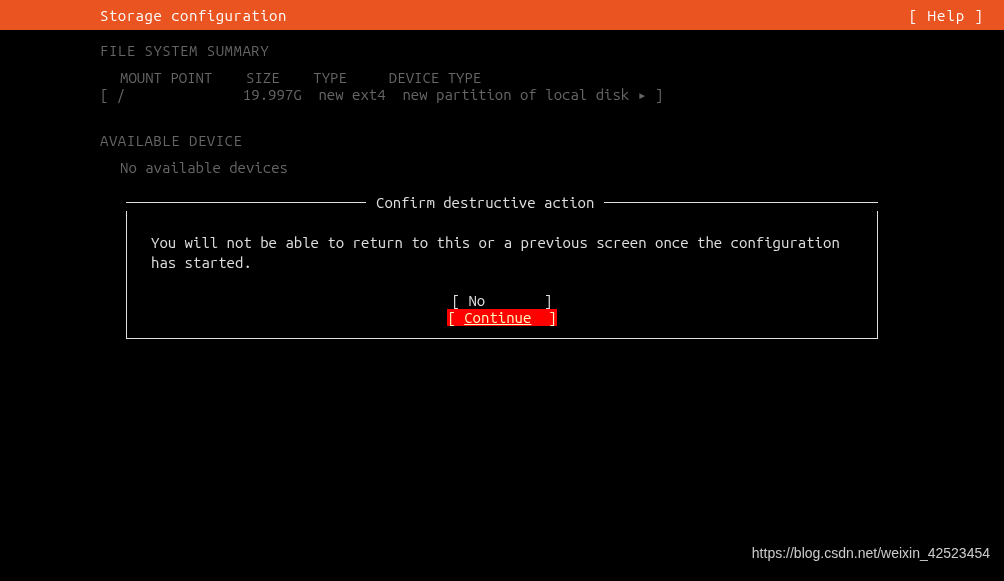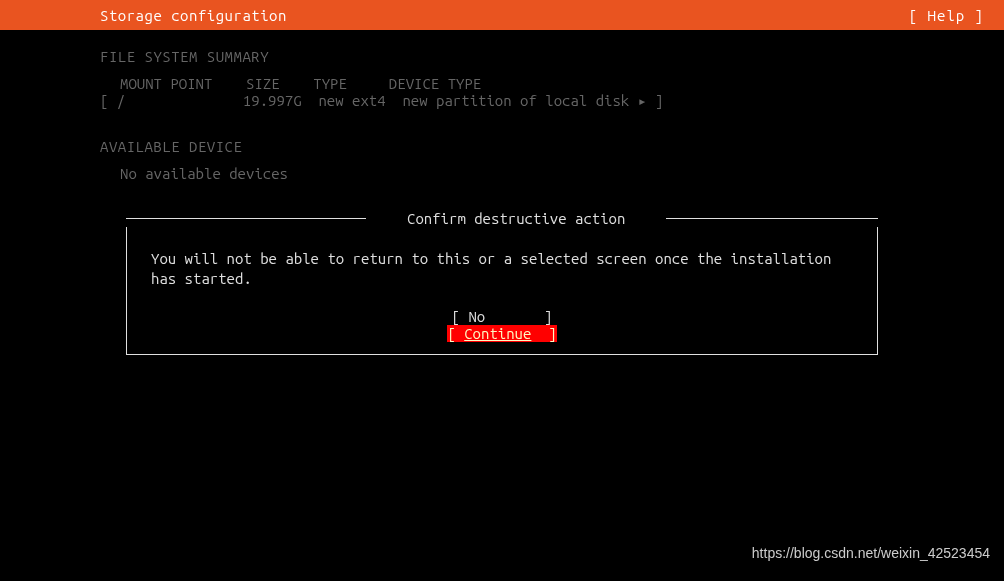--- a/index.html
+++ b/index.html
@@ -1,19 +1,18 @@
 <!DOCTYPE html>
 <html><head>
   <meta charset="utf-8">
   <style>
     * {
       margin: 0;
       padding: 0;
       box-sizing: border-box;
-      gap: 31px;
     }
 
     body {
       width: 1004px;
       height: 581px;
       background: #000000;
       font-family: "Ubuntu Mono", "DejaVu Sans Mono", "Courier New", monospace;
       font-size: 15px;
       color: #e0e0e0;
       overflow: hidden;
@@ -37,21 +36,20 @@
     .header-help {
       letter-spacing: 1px;
     }
 
     .content {
       padding: 12px 100px 0 100px;
     }
 
     .section-heading {
       color: #666666;
-      margin-top: 6px;
       margin-bottom: 10px;
       letter-spacing: 0.5px;
     }
 
     .table-header-row {
       color: #666666;
       white-space: pre;
       padding-left: 20px;
     }
 
@@ -64,21 +62,21 @@
       margin-top: 28px;
     }
 
     .no-devices {
       color: #666666;
       padding-left: 20px;
       margin-top: 8px;
     }
 
     .dialog-container {
-      margin: 28px 26px 0 26px;
+      margin: 18px 26px 0 26px;
       position: relative;
     }
 
     .dialog-title-wrap {
       display: flex;
       align-items: center;
       color: #e0e0e0;
     }
 
     .dialog-line-left {
@@ -166,21 +164,21 @@
     <div class="no-devices">No available devices</div>
   </div>
 
   <div class="dialog-container">
     <div class="dialog-title-wrap">
       <div class="dialog-line-left"></div>
       <span class="dialog-title-text">Confirm destructive action</span>
       <div class="dialog-line-right"></div>
     </div>
     <div class="dialog-box">
-      <div class="dialog-p">You will not be able to return to this or a selected screen once the installation has started.</div>
+      <div class="dialog-p">You will not be able to return to this or a previous screen once the configuration has started.</div>
       <div class="dialog-buttons">
         <span class="btn-line btn-no">[ <span>No</span>       ]</span><br>
         <span class="btn-line btn-continue">[ <span class="underline">Continue</span>  ]</span>
       </div>
     </div>
   </div>
 
 </div>
 
 <div class="watermark">https://blog.csdn.net/weixin_42523454</div>

